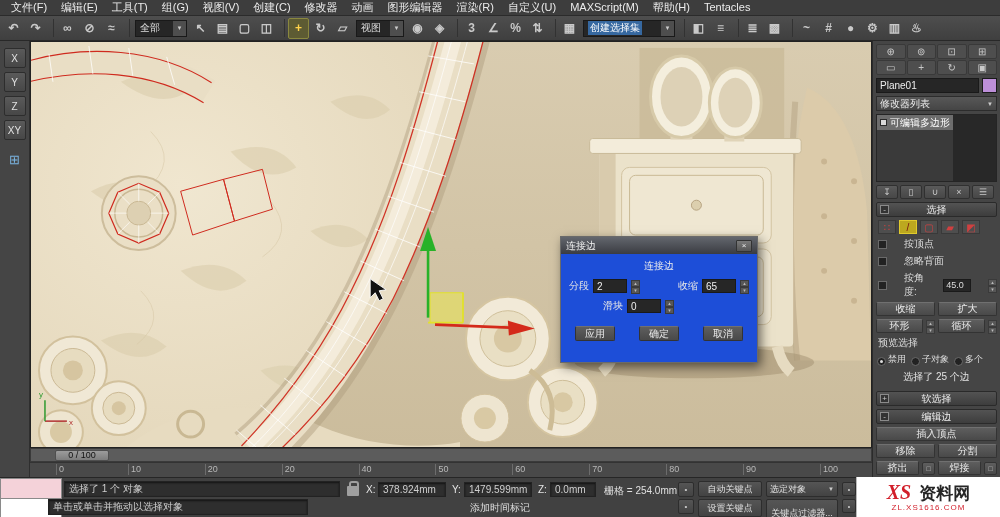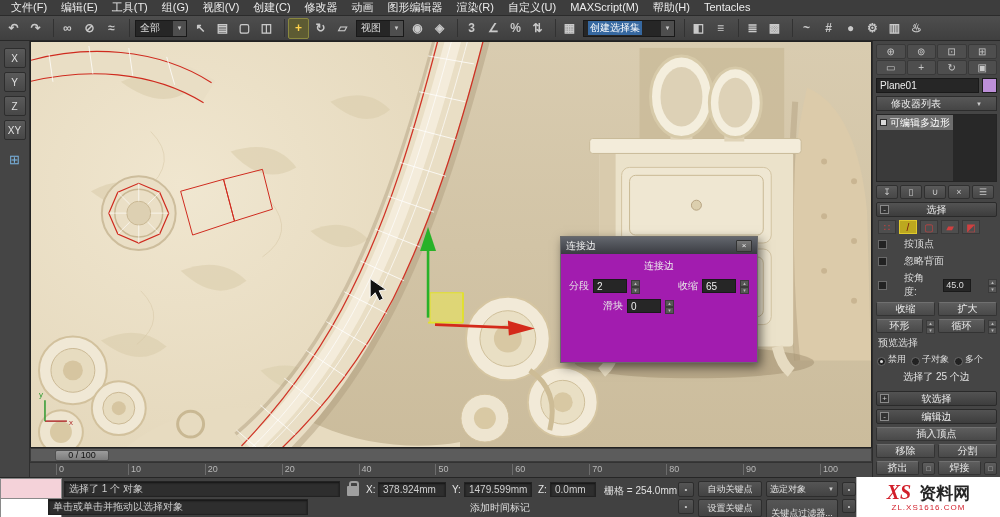--- a/index.html
+++ b/index.html
@@ -31,21 +31,21 @@
   .viewport{position:absolute;left:30px;top:41px;width:842px;height:407px;border:1px solid #222;background:#d6c9ac}
   .viewport svg{display:block}
 
   
   .rightpanel{position:absolute;left:872px;top:41px;width:128px;height:436px;background:#454545;border-left:1px solid #2b2b2b;display:flex;flex-direction:column;padding:3px 3px 2px;gap:3px;font-size:10px;overflow:hidden}
   .nav-grid{display:grid;grid-template-columns:repeat(4,1fr);gap:1px}
   .nav-btn{height:15px;display:flex;align-items:center;justify-content:center;color:#c9c9c9;font-size:10px;background:#4e4e4e;border:1px solid #393939;border-radius:2px}
   .name-row{display:flex;gap:3px;align-items:center}
   .name-field{flex:1;height:15px;background:#262626;border:1px solid #1a1a1a;color:#eee;font-size:10px;padding:0 3px;display:flex;align-items:center}
   .color-swatch{width:15px;height:15px;border:1px solid #1a1a1a;background:#bd8fd9}
-  .mod-list{height:15px;background:linear-gradient(#585858,#454545);border:1px solid #2c2c2c;display:flex;align-items:center;justify-content:space-between;padding:0 14px;color:#ebebeb}
+  .mod-list{height:15px;background:linear-gradient(#585858,#454545);border:1px solid #2c2c2c;display:flex;align-items:center;justify-content:space-between;padding:0 3px;color:#ebebeb}
   .dd2{font-size:6px;color:#ccc}
   .stack{height:80px;background:#3a3a3a;border:1px solid #252525;display:flex;flex-direction:row}
   .stack-item{height:15px;background:#6d6d6d;color:#fff;display:flex;align-items:center;gap:3px;padding:0 3px}
   .bulb{width:7px;height:7px;background:#d8d8d8;border:1px solid #2a2a2a}
   .stack-rest{flex:1;background:#282828}
   .stack-tools{display:flex;gap:2px}
   .st-btn{width:22px;height:14px;display:flex;align-items:center;justify-content:center;background:linear-gradient(#5a5a5a,#474747);border:1px solid #303030;border-radius:2px;color:#c9c9c9;font-size:9px}
   .rollout{height:15px;background:linear-gradient(#535353,#3d3d3d);border:1px solid #2a2a2a;border-radius:2px;display:flex;align-items:center;justify-content:center;color:#eee;position:relative;font-size:10px;flex:none}
   .rollout .pm{position:absolute;left:3px;top:2px;width:9px;height:9px;border:1px solid #8a8a8a;background:#333;color:#ccc;font-size:8px;line-height:7px;text-align:center}
   .subobj-row{display:flex;gap:3px;padding:0 2px}
@@ -104,21 +104,21 @@
   .ml-bot{height:20px;background:#fff;border:1px solid #8a8a8a}
 
   
   .watermark{position:absolute;left:856px;top:477px;width:144px;height:40px;background:#fff;z-index:30;display:flex;flex-direction:column;align-items:center;justify-content:center;border-left:1px solid #bbb}
   .wm-row{display:flex;align-items:baseline;gap:8px;line-height:1}
   .wm-logo{color:#d21f2a;font-weight:bold;font-style:italic;font-size:20px;font-family:"Liberation Serif",serif}
   .wm-text{color:#262626;font-weight:bold;font-size:17px}
   .wm-url{color:#d21f2a;font-size:8px;letter-spacing:1px;margin-top:1px}
 
   
-  .dialog{position:absolute;left:560px;top:236px;width:198px;height:127px;background:#a21caf;border:1px solid #6a6a6a;box-shadow:3px 4px 10px rgba(0,0,0,.55);z-index:20}
+  .dialog{position:absolute;left:560px;top:236px;width:198px;height:127px;background:#1d4ed8;border:1px solid #6a6a6a;box-shadow:3px 4px 10px rgba(0,0,0,.55);z-index:20}
   .dlg-title{height:17px;background:linear-gradient(#63666d,#3a3c42);display:flex;align-items:center;padding:0 5px;color:#f2f2f2;font-size:10px}
   .dlg-close{margin-left:auto;width:16px;height:12px;background:linear-gradient(#7a7a7a,#555);border:1px solid #333;color:#eee;font-size:8px;display:flex;align-items:center;justify-content:center;border-radius:1px}
   .dlg-body{padding:5px 8px 0;display:flex;flex-direction:column;gap:6px}
   .dlg-group-label{text-align:center;color:#ededed;font-size:10px}
   .dlg-row{display:flex;align-items:center;gap:4px}
   .dlg-row.slide{margin-left:34px}
   .dlg-lab{color:#e6e6e6;font-size:10px;white-space:nowrap}
   .dlg-field{width:34px;height:14px;background:#262626;border:1px solid #191919;color:#eee;font-size:10px;padding:0 3px;display:flex;align-items:center}
   .dlg-gap{flex:1}
   .dlg-buttons{display:flex;justify-content:space-between;padding:7px 6px 0}
@@ -564,14 +564,19 @@
       </span>
     </div>
     <div class="dlg-row slide" data-name="slide-row">
       <span class="dlg-lab" data-name="slide-label">滑块</span>
       <span class="dlg-field" data-name="slide-field">0</span>
       <span class="spin" data-name="slide-spinner">
         <span data-name="spinner-up-icon">▴</span>
         <span data-name="spinner-down-icon">▾</span>
       </span>
     </div>
+    <div class="dlg-buttons" data-name="dialog-buttons">
+      <div class="mx-btn dlg-btn" data-name="apply-button">应用</div>
+      <div class="mx-btn dlg-btn" data-name="ok-button">确定</div>
+      <div class="mx-btn dlg-btn" data-name="cancel-button">取消</div>
+    </div>
   </div>
 </div>
 
 </body></html>

